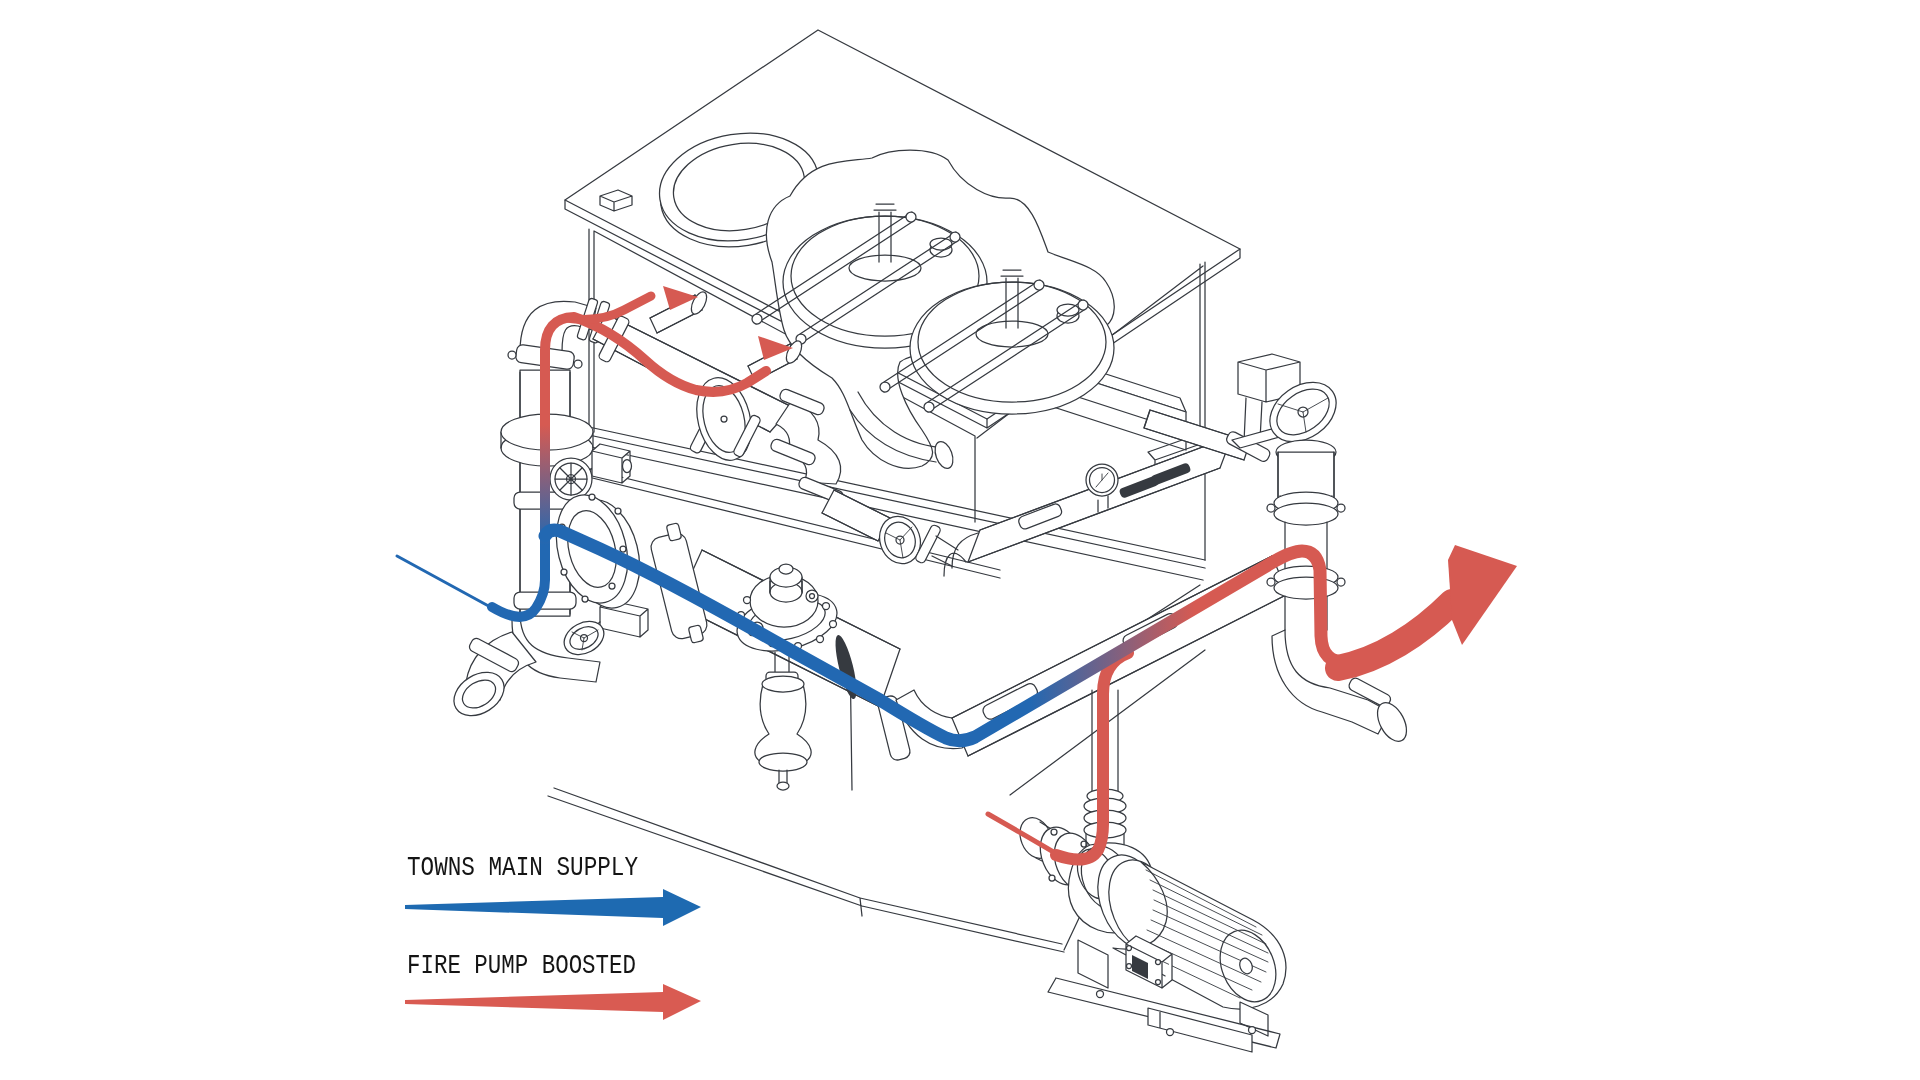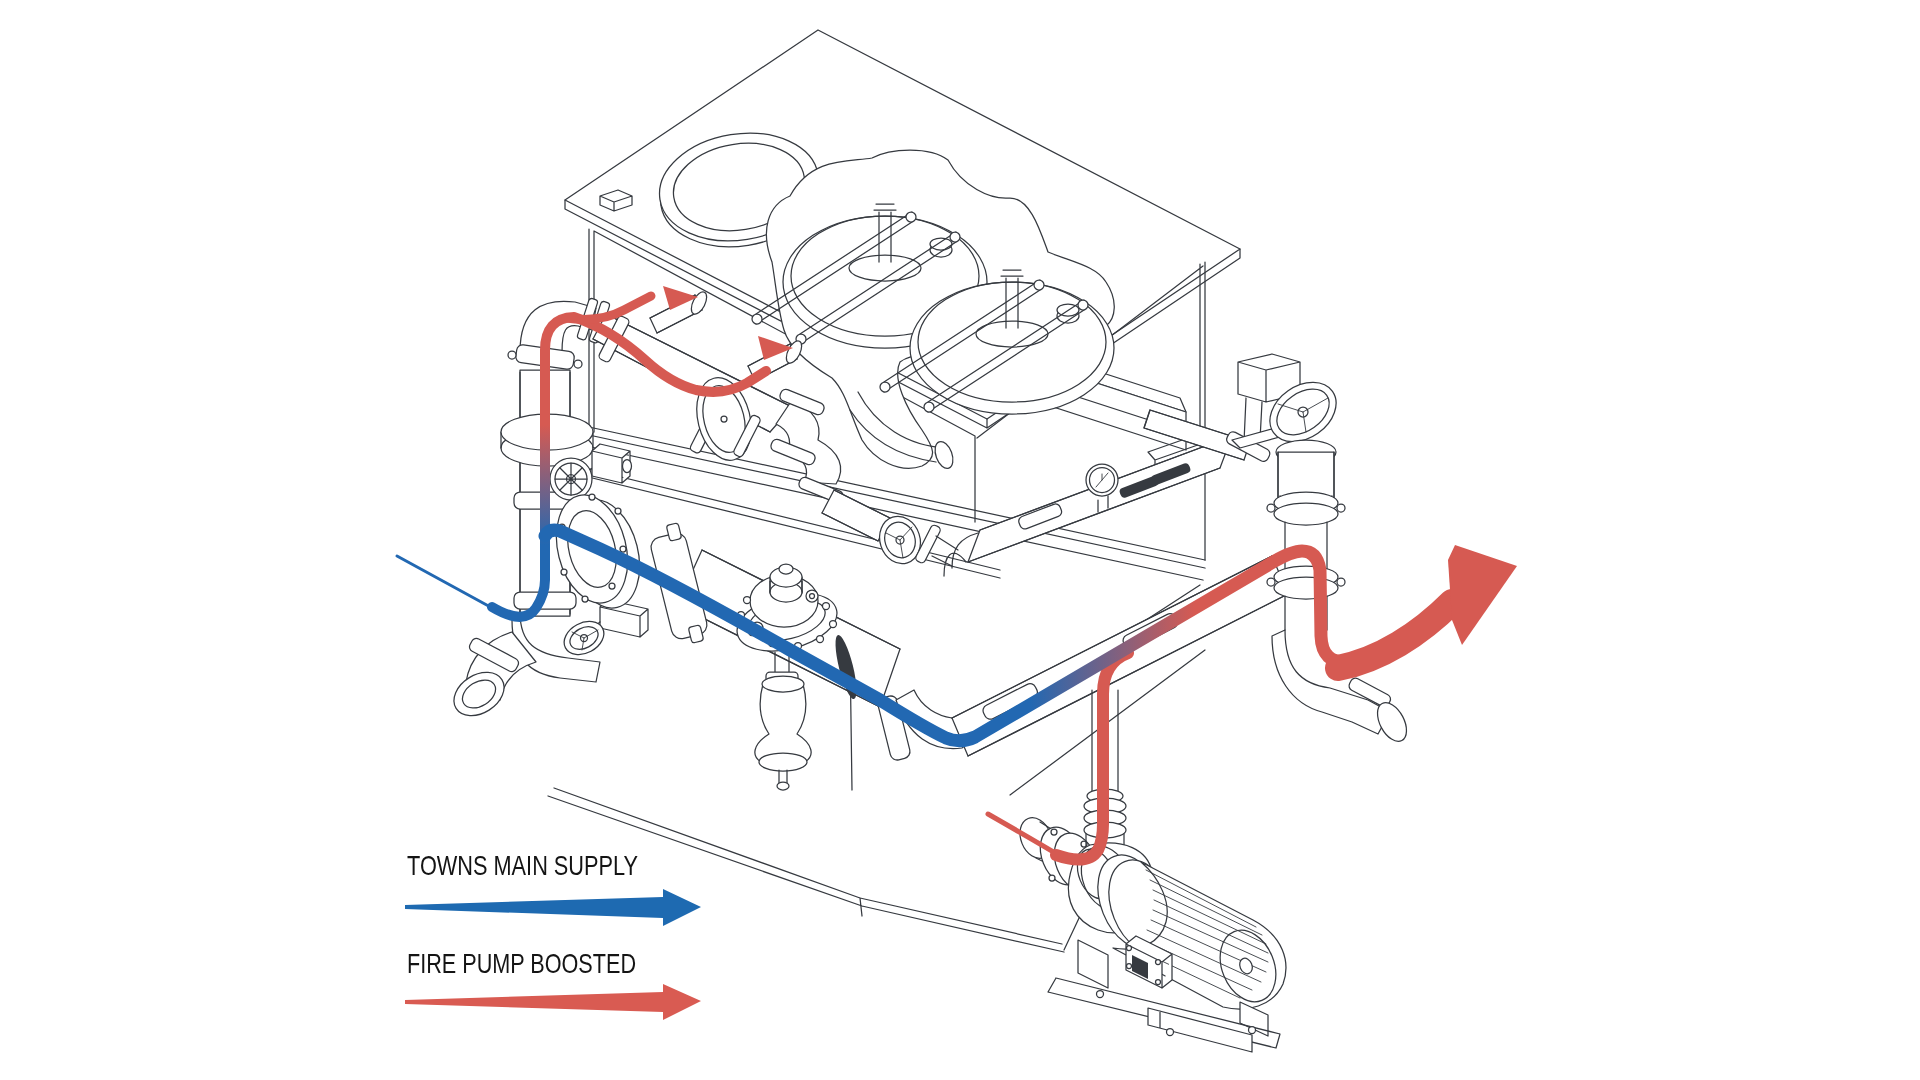--- a/index.html
+++ b/index.html
@@ -1,17 +1,17 @@
 <!DOCTYPE html>
 <html><head>
 <meta charset="utf-8">
 <style>
   html,body{margin:0;padding:0;background:#fff;}
   .stage{position:relative;width:1920px;height:1080px;background:#fff;overflow:hidden;
-         font-family:Liberation Sans, sans-serif;}
+         font-family:Liberation Mono, monospace;}
   svg{position:absolute;left:0;top:0;}
   .ln{stroke:#363a40;fill:none;stroke-width:1.25;stroke-linecap:round;stroke-linejoin:round;}
   .lnf{stroke:#363a40;fill:#ffffff;stroke-width:1.25;stroke-linecap:round;stroke-linejoin:round;}
   .lnt{stroke:#363a40;fill:none;stroke-width:0.9;stroke-linecap:round;}
   .dk{fill:#363a40;stroke:none;}
   .legend-text{font-size:28.5px;fill:#141414;font-weight:400;letter-spacing:0px;}
 </style>
 </head>
 <body>
 

